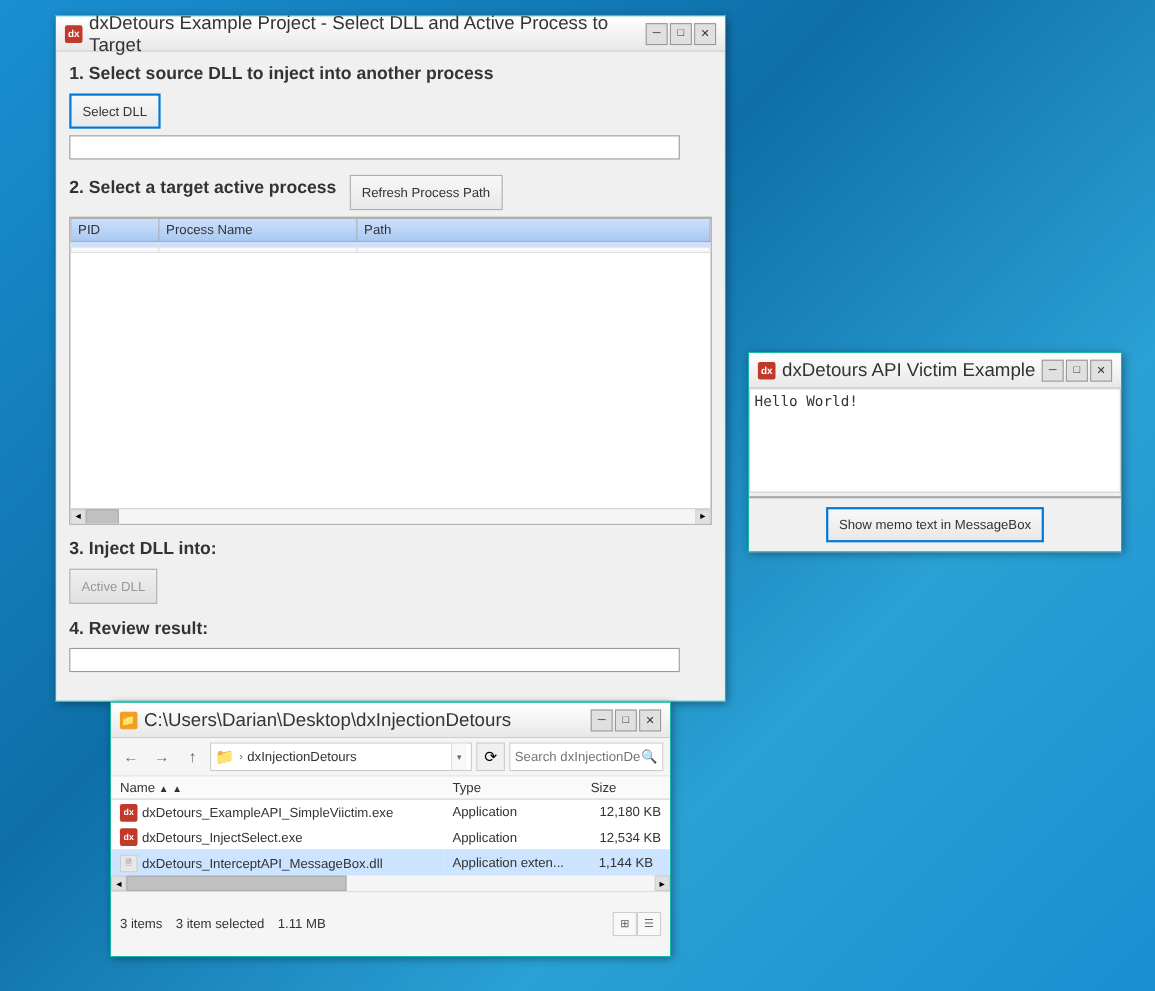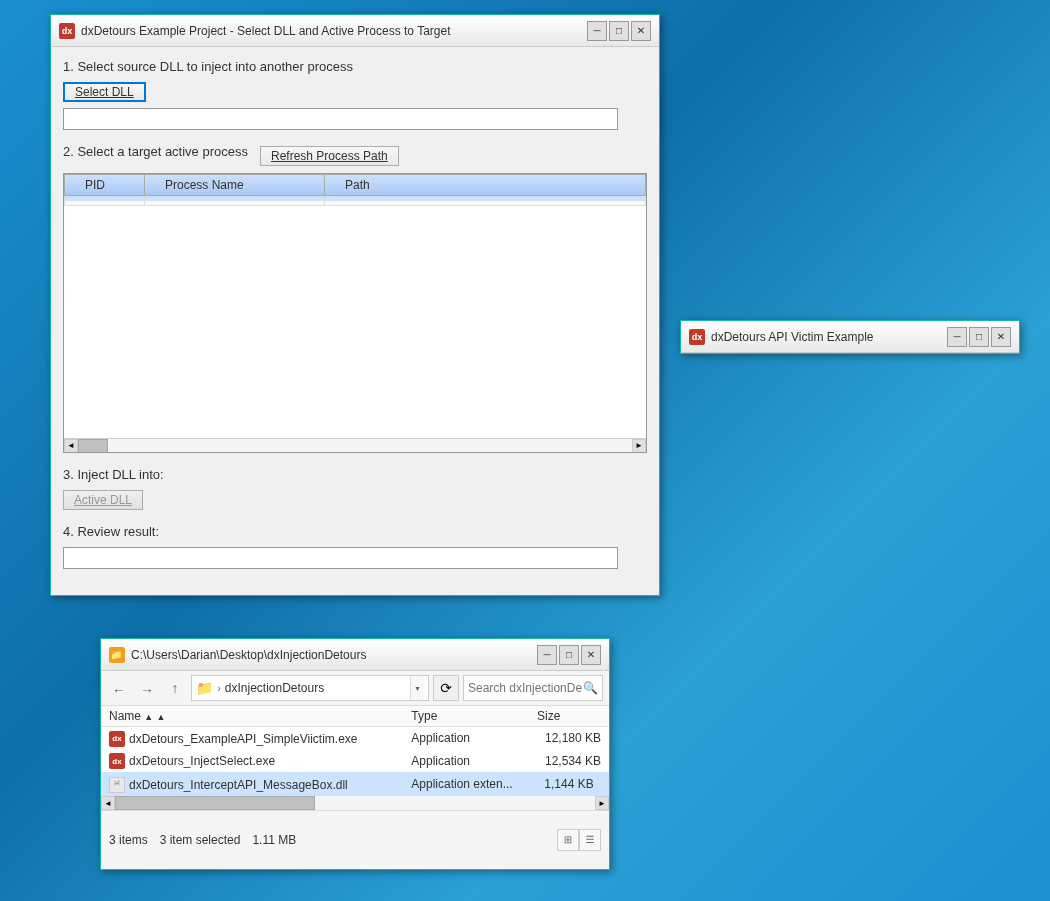--- a/index.html
+++ b/index.html
@@ -41,21 +41,21 @@
       align-items: center;
       justify-content: center;
       font-size: 9px;
       color: white;
       font-weight: bold;
       flex-shrink: 0;
     }
 
     .title-bar-title {
       flex: 1;
-      font-size: 12px;
+      font-size: 17px;
       color: #333;
     }
 
     .title-bar-controls {
       display: flex;
       gap: 2px;
     }
 
     .tb-btn {
       width: 20px;
@@ -75,41 +75,40 @@
     }
 
     
     .main-window {
       left: 50px;
       top: 14px;
       width: 610px;
     }
 
     .section-label {
-      font-size: 13px;
-      font-weight: normal;
+      font-size: 16px;
+      font-weight: bold;
       color: #333;
       margin-bottom: 8px;
     }
 
     .section {
       margin-bottom: 14px;
     }
 
     .btn {
       border: 1px solid #adadad;
       background: linear-gradient(to bottom, #f8f8f8, #e8e8e8);
       padding: 3px 10px;
       cursor: pointer;
       font-size: 12px;
       color: #333;
-      height: 20px;
+      height: 32px;
       display: inline-flex;
       align-items: center;
-      text-decoration: underline;
     }
 
     .btn-blue {
       border: 2px solid #0078d7;
       background: linear-gradient(to bottom, #f8f8f8, #e8e8e8);
     }
 
     .btn-disabled {
       background: linear-gradient(to bottom, #f0f0f0, #e0e0e0);
       color: #999;
@@ -138,21 +137,21 @@
       width: 100%;
       border-collapse: collapse;
     }
 
     .process-table thead tr {
       background: linear-gradient(to bottom, #cce0ff, #a8c8f0);
     }
 
     .process-table th {
       border: 1px solid #aaa;
-      padding: 3px 20px;
+      padding: 3px 6px;
       text-align: left;
       font-weight: normal;
       font-size: 12px;
       color: #333;
     }
 
     .process-table tbody tr:nth-child(even) { background: #f8f8ff; }
     .process-table tbody tr.selected { background: #cce0ff; }
 
     .process-table td {
@@ -523,20 +522,26 @@
 </div>
 
 <div class="window victim-window">
   <div class="title-bar">
     <div class="title-bar-icon">dx</div>
     <span class="title-bar-title">dxDetours API Victim Example</span>
     <div class="title-bar-controls">
       <div class="tb-btn">─</div>
       <div class="tb-btn">□</div>
       <div class="tb-btn close">✕</div>
+    </div>
+  </div>
+  <div style="padding:0;">
+    <textarea class="memo-area" readonly="" style="">Hello World!</textarea>
+    <div class="memo-footer">
+      <button class="btn btn-blue">Show memo text in MessageBox</button>
     </div>
   </div>
 </div>
 
 <div class="window explorer-window">
   <div class="title-bar">
     <div class="title-bar-icon" style="background:#f0a020; font-size:10px;">📁</div>
     <span class="title-bar-title">C:\Users\Darian\Desktop\dxInjectionDetours</span>
     <div class="title-bar-controls">
       <div class="tb-btn">─</div>

